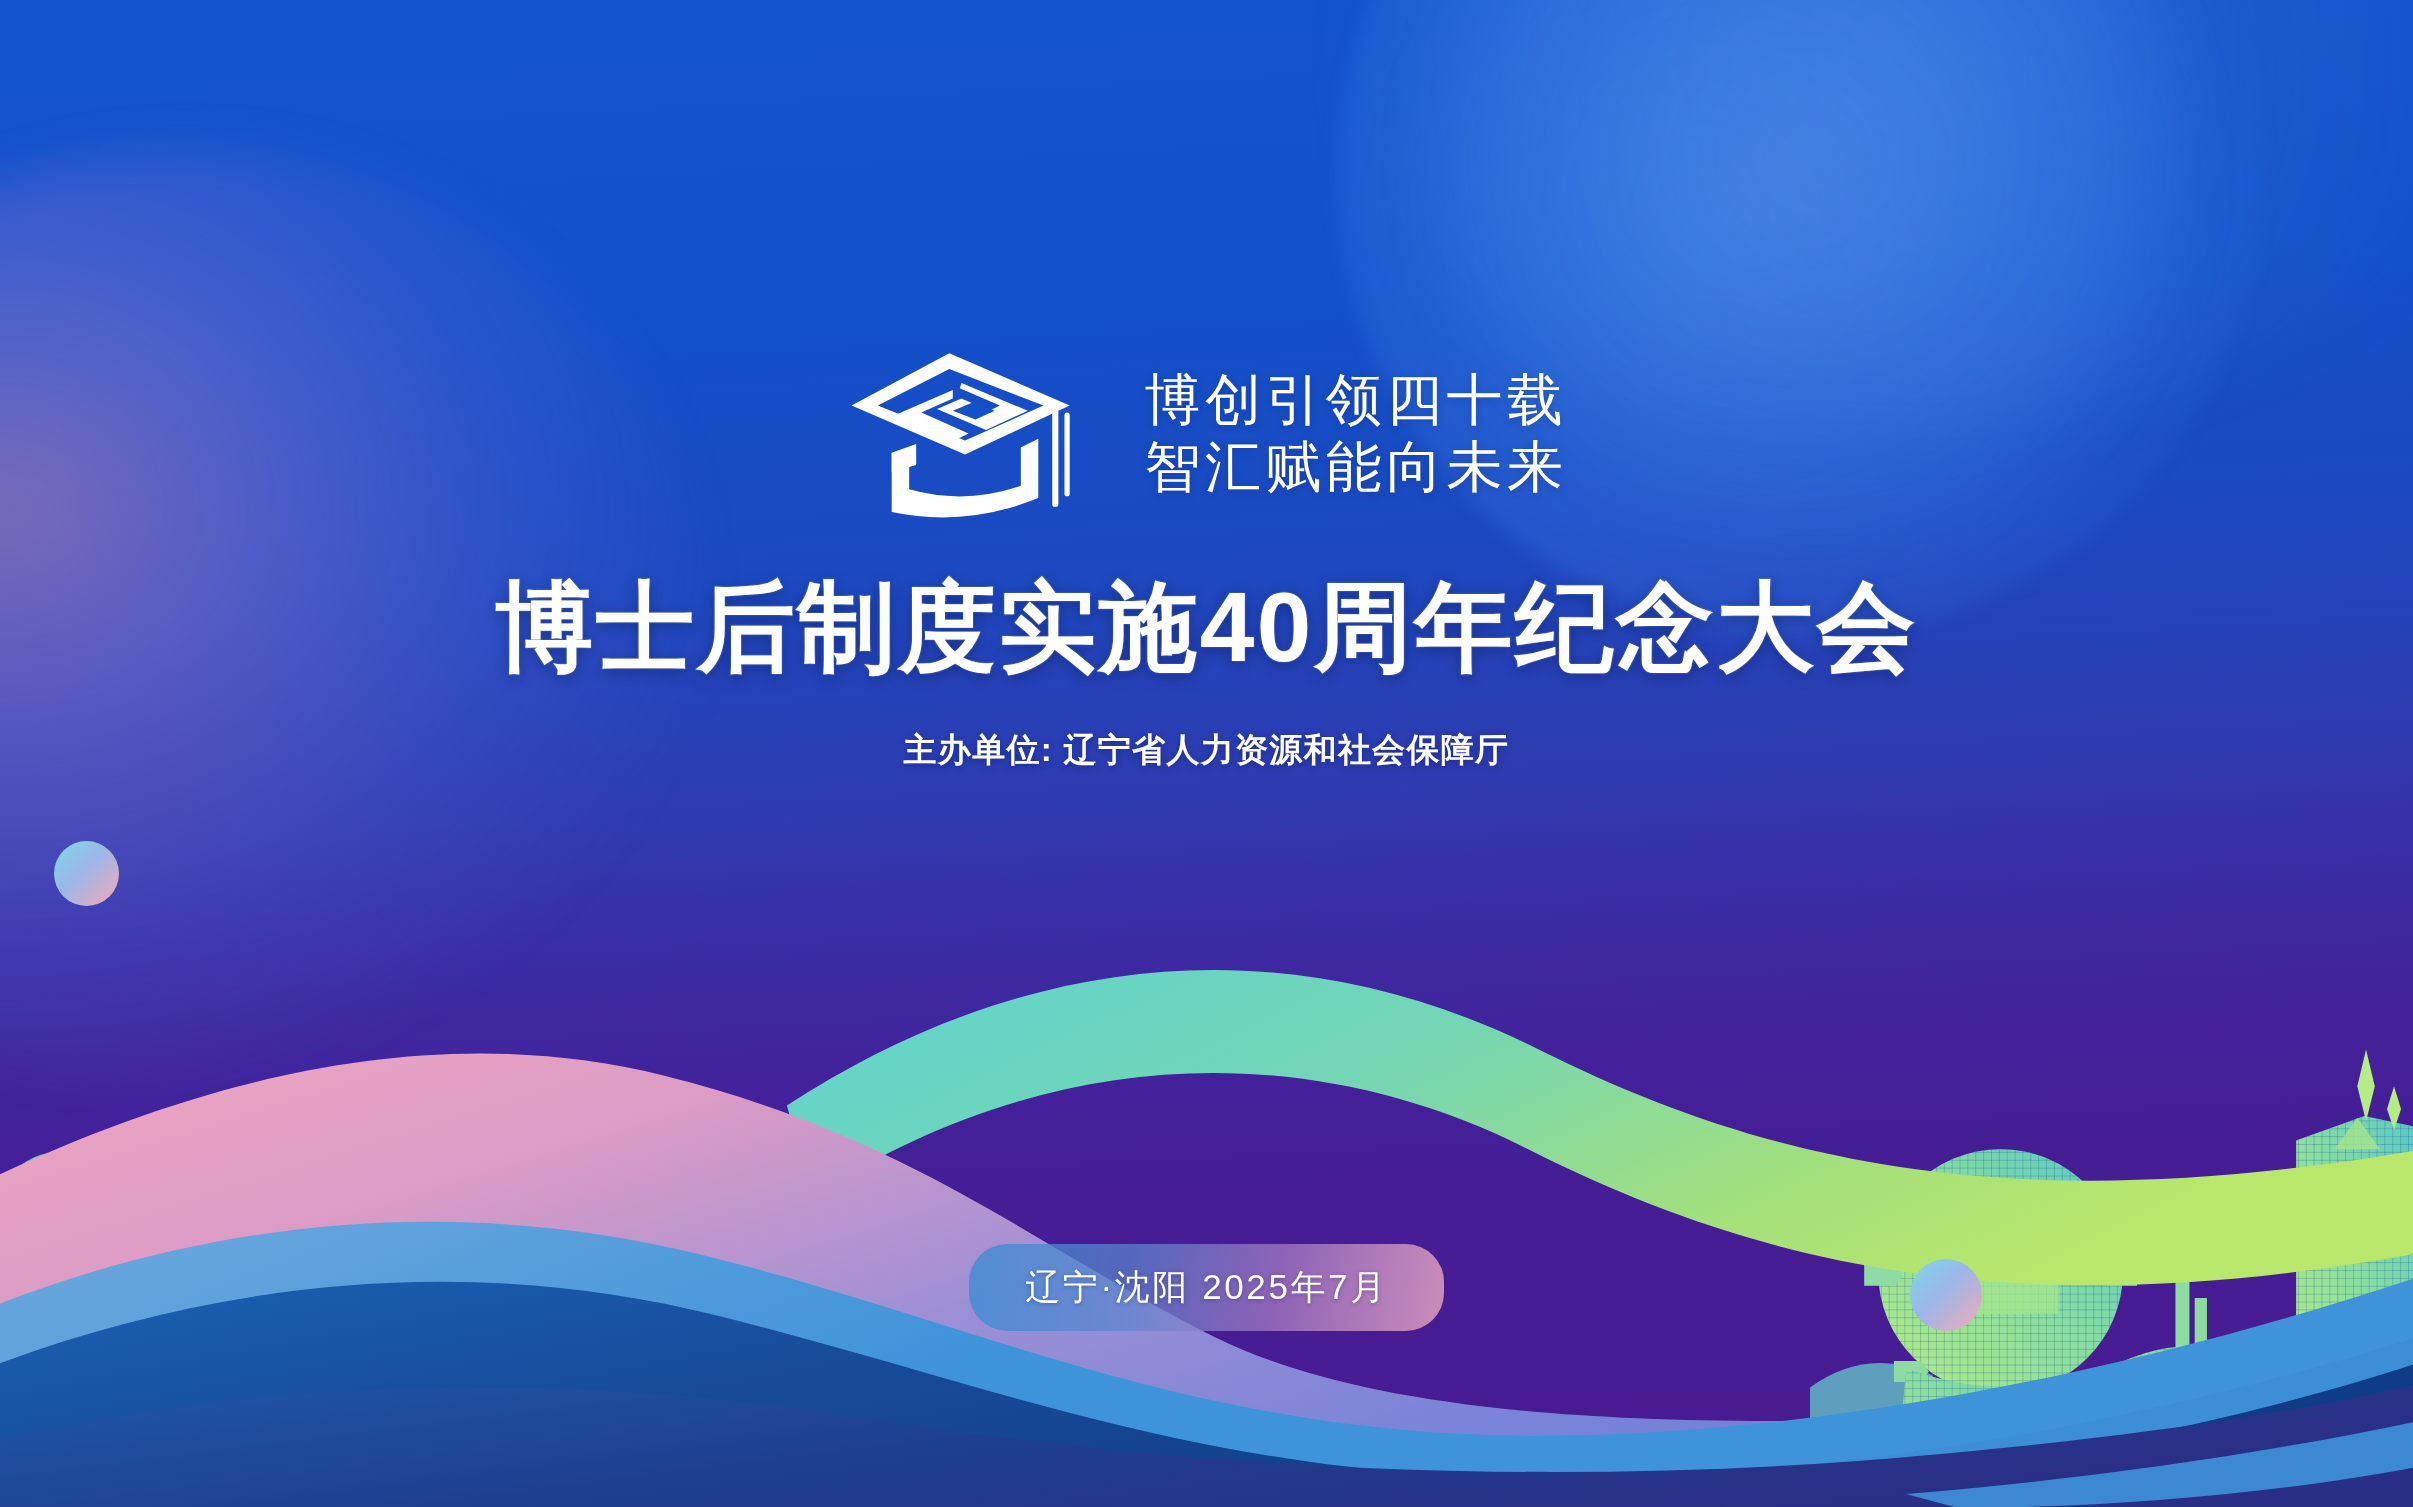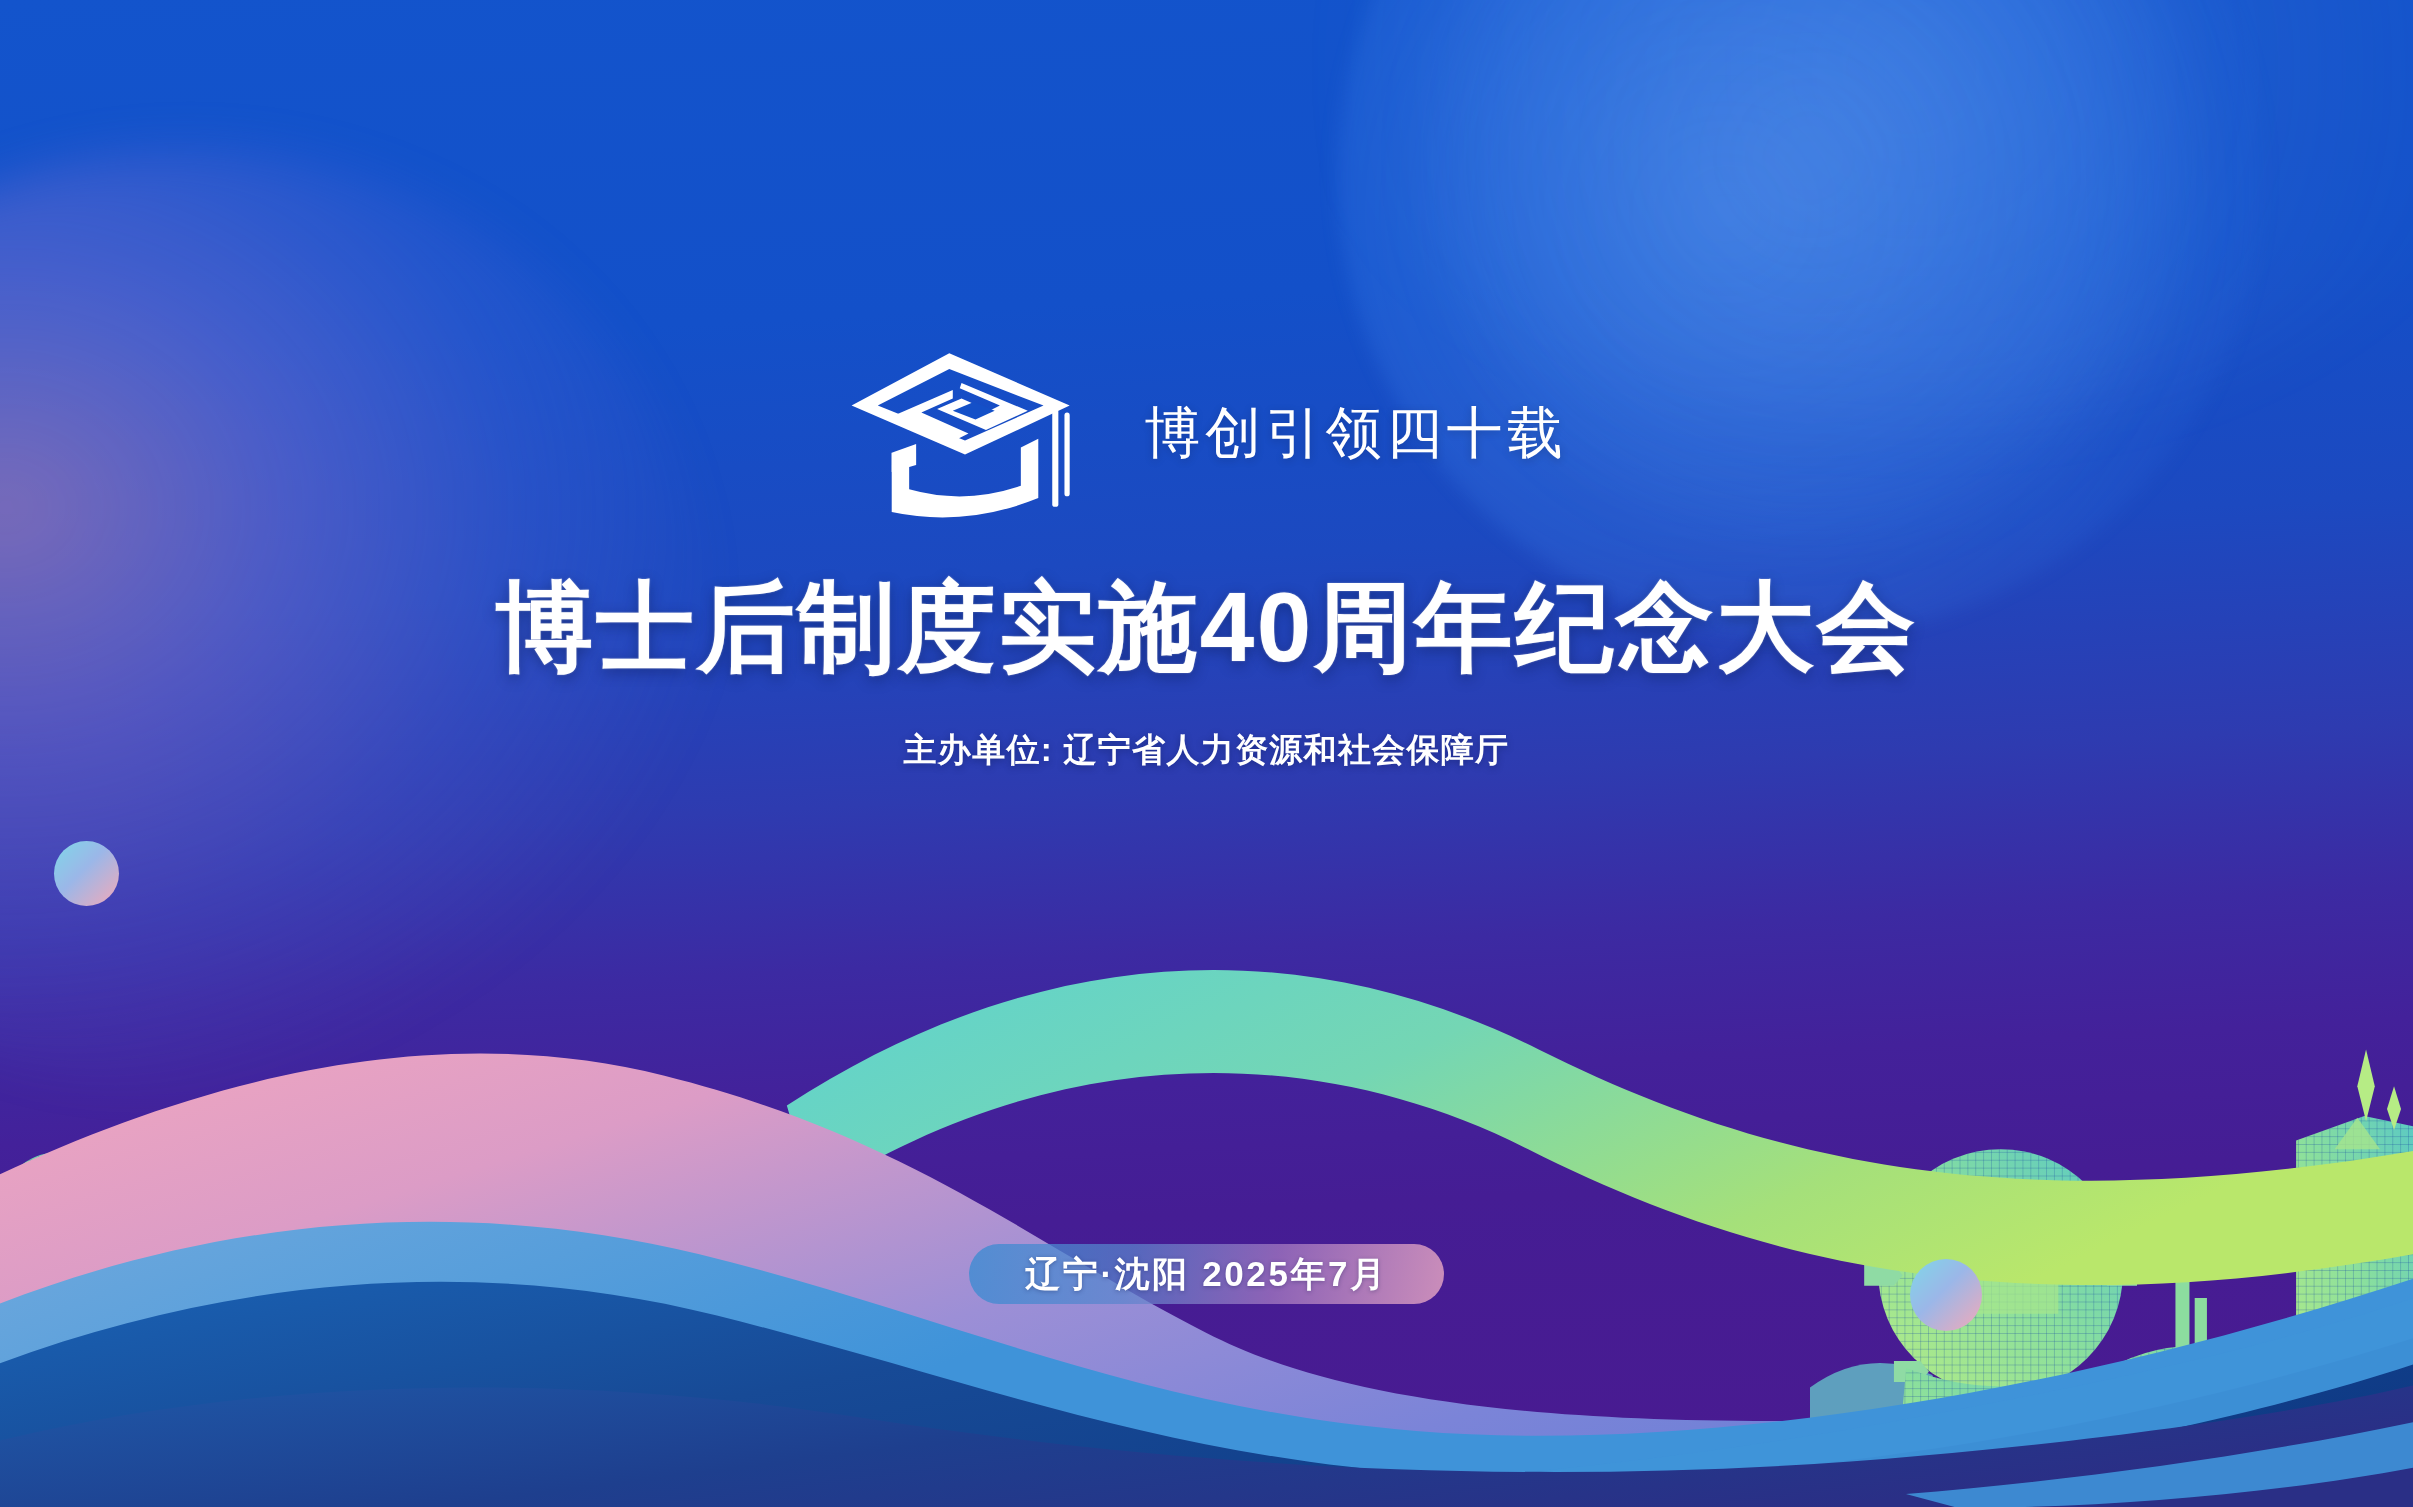--- a/index.html
+++ b/index.html
@@ -187,32 +187,32 @@
     position: absolute;
     left: 0; right: 0;
     top: 1244px;
     display: flex;
     justify-content: center;
   }
   .pill {
     display: inline-flex;
     align-items: center;
     justify-content: center;
-    height: 60px;
+    height: 87px;
     padding: 0 56px;
     border-radius: 38px;
     background: linear-gradient(100deg,
         rgba(58,140,210,0.78) 0%,
         rgba(92,132,205,0.72) 34%,
         rgba(168,126,196,0.72) 64%,
         rgba(236,170,196,0.80) 100%);
     color: #ffffff;
     font-size: 35px;
     letter-spacing: 2.6px;
-    font-weight: 700;
+    font-weight: 400;
     white-space: nowrap;
     text-shadow: 0 0.9px 4.4px rgba(20,30,80,0.35);
   }
 </style>
 </head>
 <body>
 
 <div class="stage">
 
   <div class="bg-base"></div>
@@ -388,20 +388,21 @@
             <path d="M52 120 L80 110 L80 134 L52 142 Z"></path>
 
             <rect x="236" y="70" width="7" height="112" rx="3"></rect>
             <rect x="250" y="74" width="6" height="96" rx="3"></rect>
           </g>
         </svg>
       </div>
 
       <div class="slogan">
         <div>博创引领四十载</div>
+        <div>智汇赋能向未来</div>
       </div>
     </div>
 
     <div class="titles">
       <div class="title-line line1">博士后制度实施40周年纪念大会</div>
     </div>
 
     <div class="orgs">
       <div class="org-line host">主办单位: 辽宁省人力资源和社会保障厅</div>
     </div>

